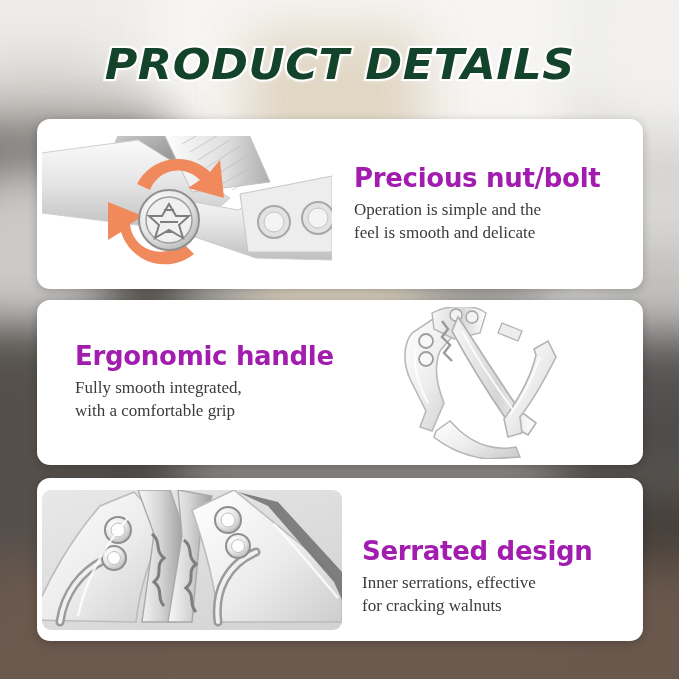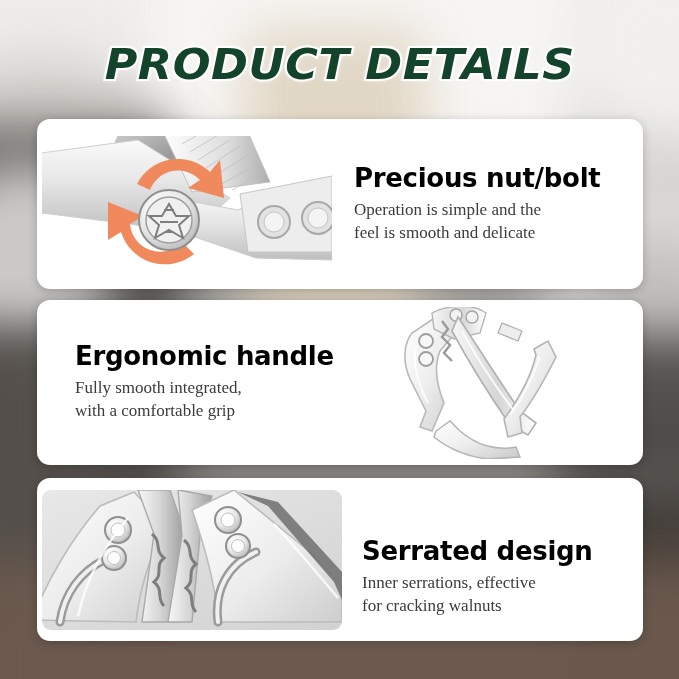--- a/index.html
+++ b/index.html
@@ -143,21 +143,21 @@
     overflow: hidden;
   }
   .card-text {
     flex: 1 1 auto;
     padding: 0 6px 0 18px;
   }
   .card-head {
     font-family: "DejaVu Sans", sans-serif;
     font-size: 26px;
     font-weight: 700;
-    color: #000000;
+    color: #a21caf;
     line-height: 1.12;
     margin: 0 0 6px 0;
     letter-spacing: -0.3px;
   }
   .card-body {
     font-family: Liberation Serif, serif;
     font-size: 17px;
     font-weight: 400;
     color: #3b3b3b;
     line-height: 1.35;

